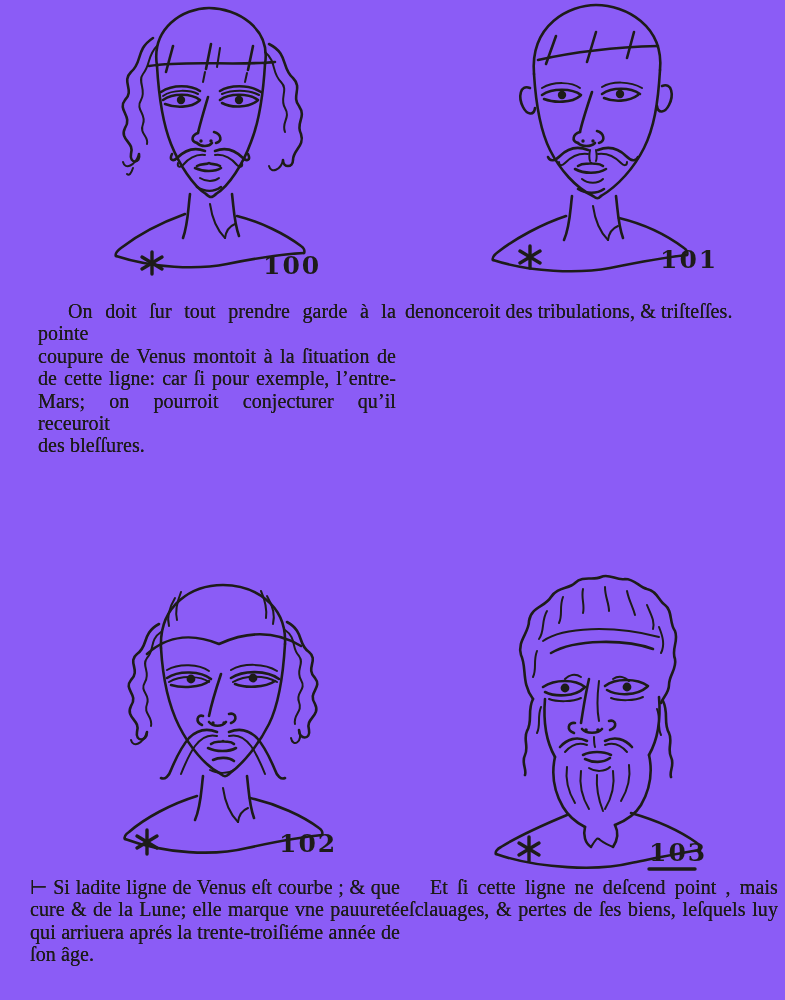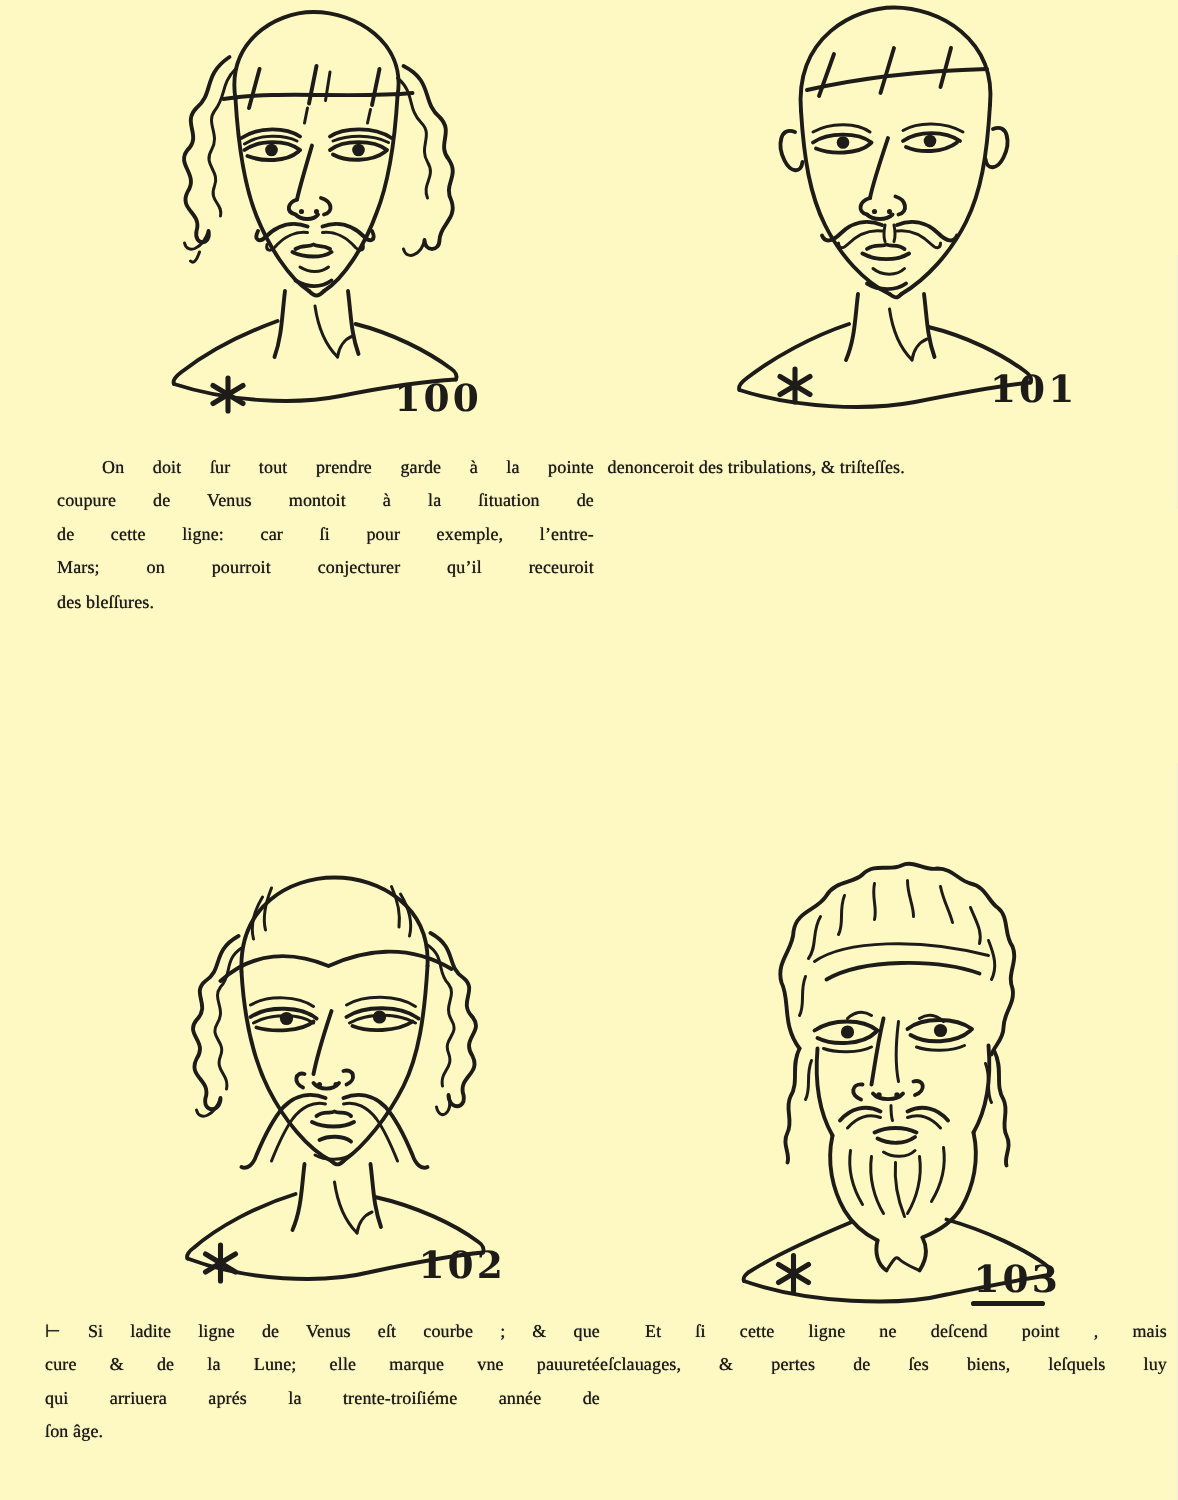--- a/index.html
+++ b/index.html
@@ -1,28 +1,28 @@
 <!DOCTYPE html>
 <html><head>
 <meta charset="utf-8">
 <style>
   html,body{margin:0;padding:0;background:#e8e8e6;}
   #page{
-    position:relative;width:785px;height:1000px;background:#fef9c3;
+    position:relative;width:785px;height:1000px;background:#8b5cf6;
     overflow:hidden;color:#1c1b18;
     font-family:"Liberation Serif",serif;
   }
   .fig{position:absolute;}
   .ln{fill:none;stroke:#1d1c19;stroke-width:2.6;stroke-linecap:round;stroke-linejoin:round;}
   .fine{fill:none;stroke:#1d1c19;stroke-width:2;stroke-linecap:round;stroke-linejoin:round;}
   .th{fill:none;stroke:#1d1c19;stroke-width:3.4;stroke-linecap:round;}
   .pp{fill:#1d1c19;stroke:none;}
   .fignum{font-family:"DejaVu Serif",serif;font-weight:700;font-size:25px;fill:#1d1c19;letter-spacing:2px;}
   .caption{
-    position:absolute;font-size:12px;line-height:22.4px;color:#1c1b18;
+    position:absolute;font-size:20px;line-height:22.4px;color:#1c1b18;
     text-shadow:0 0 0.5px #1c1b18;letter-spacing:0.1px;
   }
   .cap-line{text-align:justify;text-align-last:justify;}
   .cap-line.indent{text-indent:30px;}
   .cap-line.last{text-align-last:left;}
 </style>
 </head>
 <body>
 
 <div id="page">

